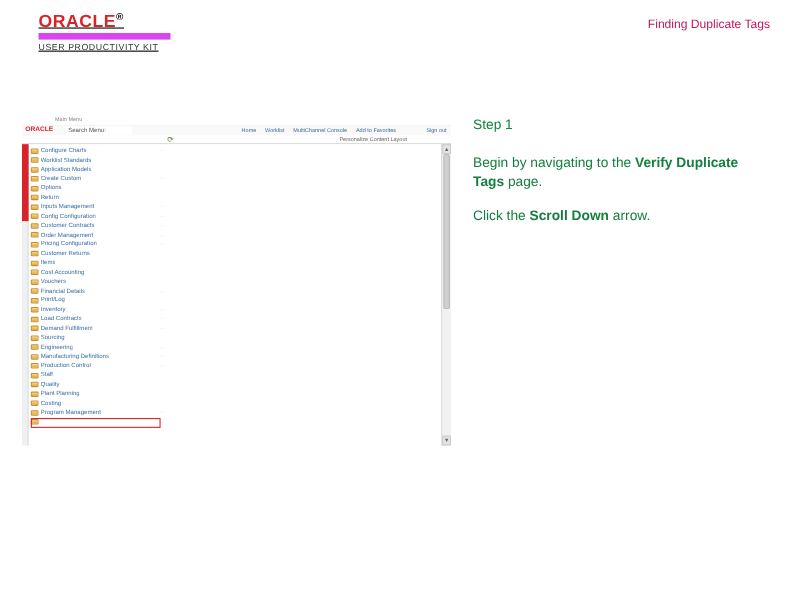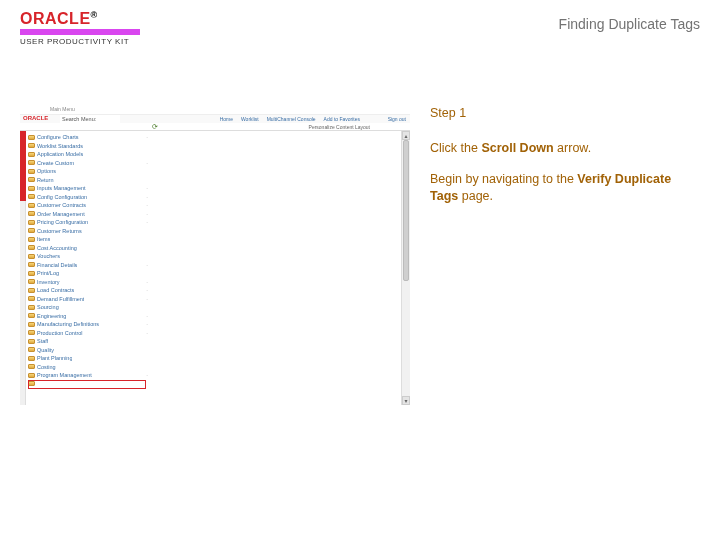--- a/index.html
+++ b/index.html
@@ -1,25 +1,25 @@
 <!DOCTYPE html>
 <html><head>
 <meta charset="utf-8">
 <style>
   * { box-sizing: border-box; margin: 0; padding: 0; }
   html, body { width: 720px; height: 540px; font-family: Arial, Helvetica, sans-serif; background: #fff; }
   .page { position: relative; width: 720px; height: 540px; }
 
   
-  .header { position: absolute; left: 20px; top: 10px; right: 20px; height: 40px; }
+  .header { position: absolute; left: 35px; top: 10px; right: 20px; height: 40px; text-decoration: underline; }
   .brand { display: flex; flex-direction: column; }
   .brand-logo { font-size: 16px; font-weight: bold; color: #d7242a; letter-spacing: 0.5px; }
   .brand-logo sup { color:#000; font-size:9px; vertical-align: super; }
   .brand-sub { font-size: 8px; letter-spacing: 0.5px; color: #333; border-top:6px solid #d946ef; padding-top:2px; margin-top:1px; width:120px;}
-  .title { position:absolute; right:0; top:6px; font-size: 14px; color:#737373; }
+  .title { position:absolute; right:0; top:6px; font-size: 11px; color:#be185d; }
 
   
   .shot {
     position: absolute;
     left: 20px; top: 105px;
     width: 390px; height: 300px;
     border: 0;
     background: #fff;
     font-size: 6.5px;
     color:#333;
@@ -66,21 +66,21 @@
   .scroll-track { flex:1; position:relative; }
   .scroll-thumb { position:absolute; left:1px; right:1px; top:0; height:55%; background:#cfcfcf; border:1px solid #bbb; border-radius:2px;}
 
   .highlight-row {
     position:absolute; left:28px; top: 380px;
     width:118px; height:9px; border:1.5px solid #d7242a;
     pointer-events:none;
   }
 
   
-  .instr { position:absolute; left:430px; top:105px; width:260px; font-size:12.5px; color:#a16207; line-height:1.35; }
+  .instr { position:absolute; left:430px; top:105px; width:260px; font-size:12.5px; color:#15803d; line-height:1.35; }
   .instr .step { margin-bottom:18px; }
   .instr p { margin-bottom:14px; }
 </style>
 </head>
 <body>
 
 <div class="page">
 
   <div class="header">
     <div class="brand">
@@ -259,20 +259,20 @@
       </div>
       <div class="scroll-btn">▾</div>
     </div>
   </div>
 
   <div class="highlight-row"></div>
 
   <div class="instr">
     <p class="step">Step 1</p>
     <p>
+      <span>Begin by navigating to the </span><b>Verify Duplicate Tags</b><span> page.</span>
+    </p>
+    <p>
       <span>Click the </span><b>Scroll Down</b><span> arrow.</span>
     </p>
-    <p>
-      <span>Begin by navigating to the </span><b>Verify Duplicate Tags</b><span> page.</span>
-    </p>
   </div>
 
 </div>
 
 </body></html>

